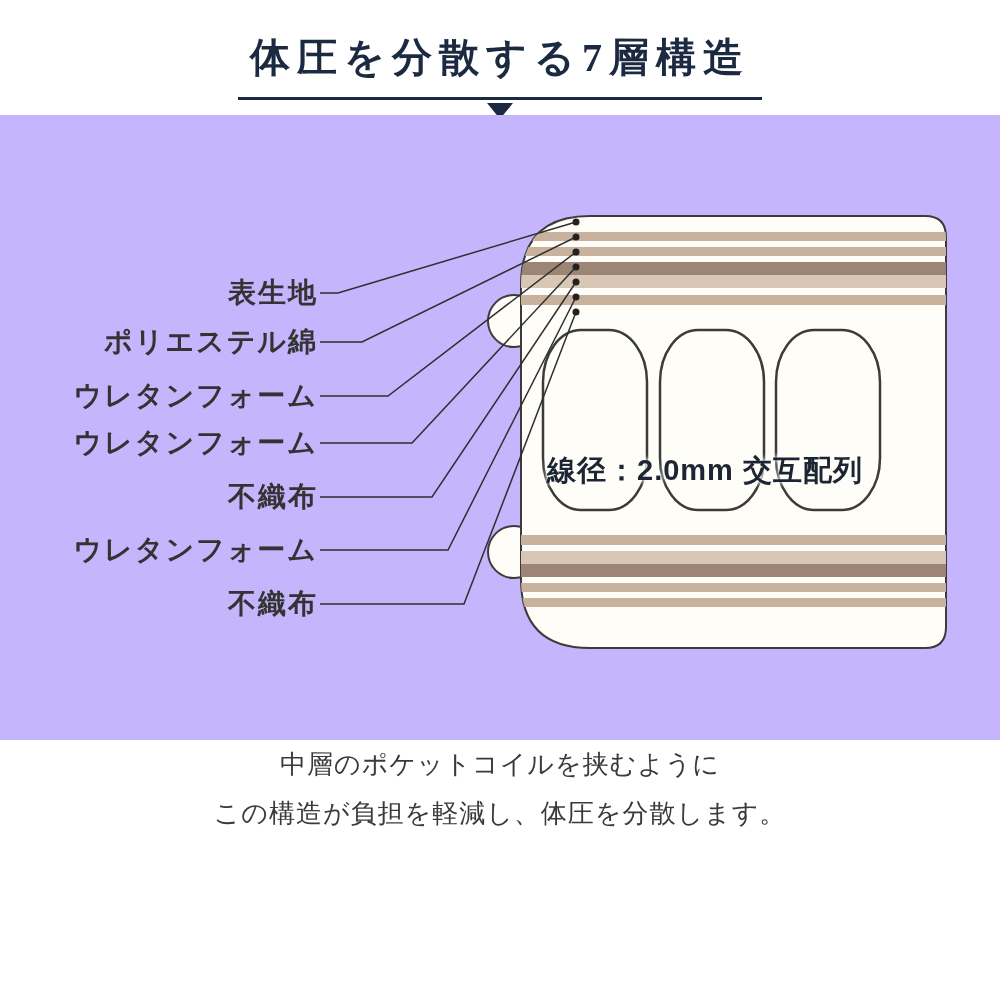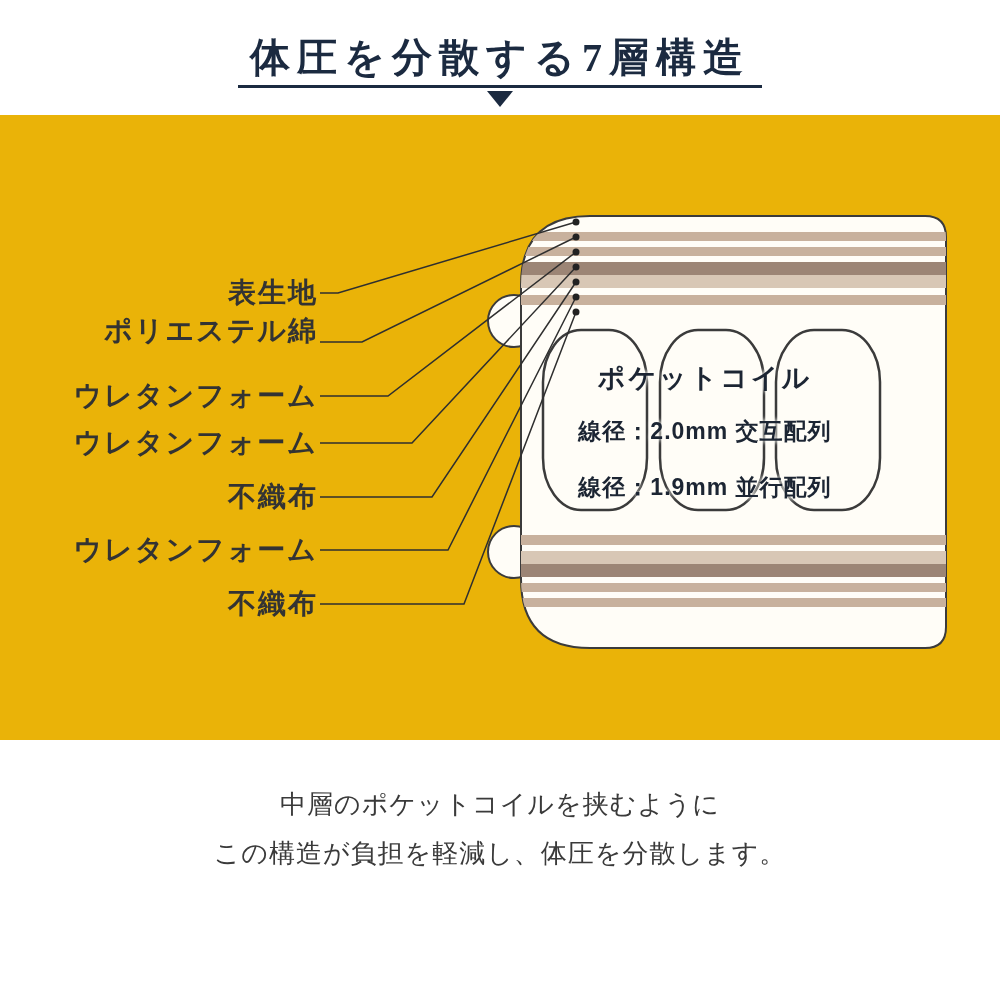--- a/index.html
+++ b/index.html
@@ -14,41 +14,41 @@
   
   .header{
     position:relative;
     width:1000px;height:115px;
     background:#ffffff;
     text-align:center;
   }
   .page-title{
     display:inline-block;
     margin-top:30px;
-    padding:0 12px 0 12px;
+    padding:0 12px 12px 12px;
     font-family:"Liberation Serif","DejaVu Serif",serif;
     font-weight:700;
     font-size:40px;
     letter-spacing:7px;
     color:#1b2a40;
     border-bottom:3px solid #1b2a40;
     white-space:nowrap;
   }
   .down-triangle{
     width:0;height:0;
     margin:3px auto 0 auto;
     border-left:13px solid transparent;
     border-right:13px solid transparent;
     border-top:16px solid #1b2a40;
   }
   
   .diagram{
     position:relative;
     width:1000px;height:625px;
-    background:#eab308;
+    background:#c4b5fd;
   }
   .diagram svg{position:absolute;left:0;top:0;}
   .layer-label{
     position:absolute;
     right:682px;
     transform:translateY(-50%);
     font-size:28px;
     font-weight:700;
     letter-spacing:2px;
     color:#333333;
@@ -59,26 +59,25 @@
     left:495px;
     width:420px;
     transform:translateY(-50%);
     text-align:center;
     color:#1c2533;
     font-weight:700;
     white-space:nowrap;
     text-shadow:0 0 4px #fffdf7,0 0 6px #fffdf7;
   }
   .coil-heading{font-size:27px;letter-spacing:3px;}
-  .coil-spec{font-size:23px;letter-spacing:1px;}
+  .coil-spec{font-size:29px;letter-spacing:1px;margin-top:40px;}
   
   .description{
     position:relative;
     width:1000px;
-    padding-top:40px;
     text-align:center;
   }
   .description-line{
     font-size:26px;
     line-height:49px;
     letter-spacing:1px;
     color:#3a3a3a;
     white-space:nowrap;
   }
 </style>
@@ -147,30 +146,28 @@
         <circle cx="576" cy="122" r="3.5"></circle>
         <circle cx="576" cy="137" r="3.5"></circle>
         <circle cx="576" cy="152" r="3.5"></circle>
         <circle cx="576" cy="167" r="3.5"></circle>
         <circle cx="576" cy="182" r="3.5"></circle>
         <circle cx="576" cy="197" r="3.5"></circle>
       </g>
     </svg>
 
     <div class="layer-label" style="top:178px">表生地</div>
-    <div class="layer-label" style="top:216px">ポリエステル綿</div>
+    <div class="layer-label" style="top:227px">ポリエステル綿</div>
     <div class="layer-label" style="top:281px">ウレタンフォーム</div>
     <div class="layer-label" style="top:328px">ウレタンフォーム</div>
     <div class="layer-label" style="top:382px">不織布</div>
     <div class="layer-label" style="top:435px">ウレタンフォーム</div>
     <div class="layer-label" style="top:489px">不織布</div>
 
-    <div class="coil-text coil-heading" style="top:263px">ポケットコイル</div>
     <div class="coil-text coil-spec" style="top:316px">線径：2.0mm 交互配列</div>
-    <div class="coil-text coil-spec" style="top:372px">線径：1.9mm 並行配列</div>
   </div>
 
   <div class="description">
     <div class="description-line">中層のポケットコイルを挟むように</div>
     <div class="description-line">この構造が負担を軽減し、体圧を分散します。</div>
   </div>
 
 </div>
 
 </body></html>

